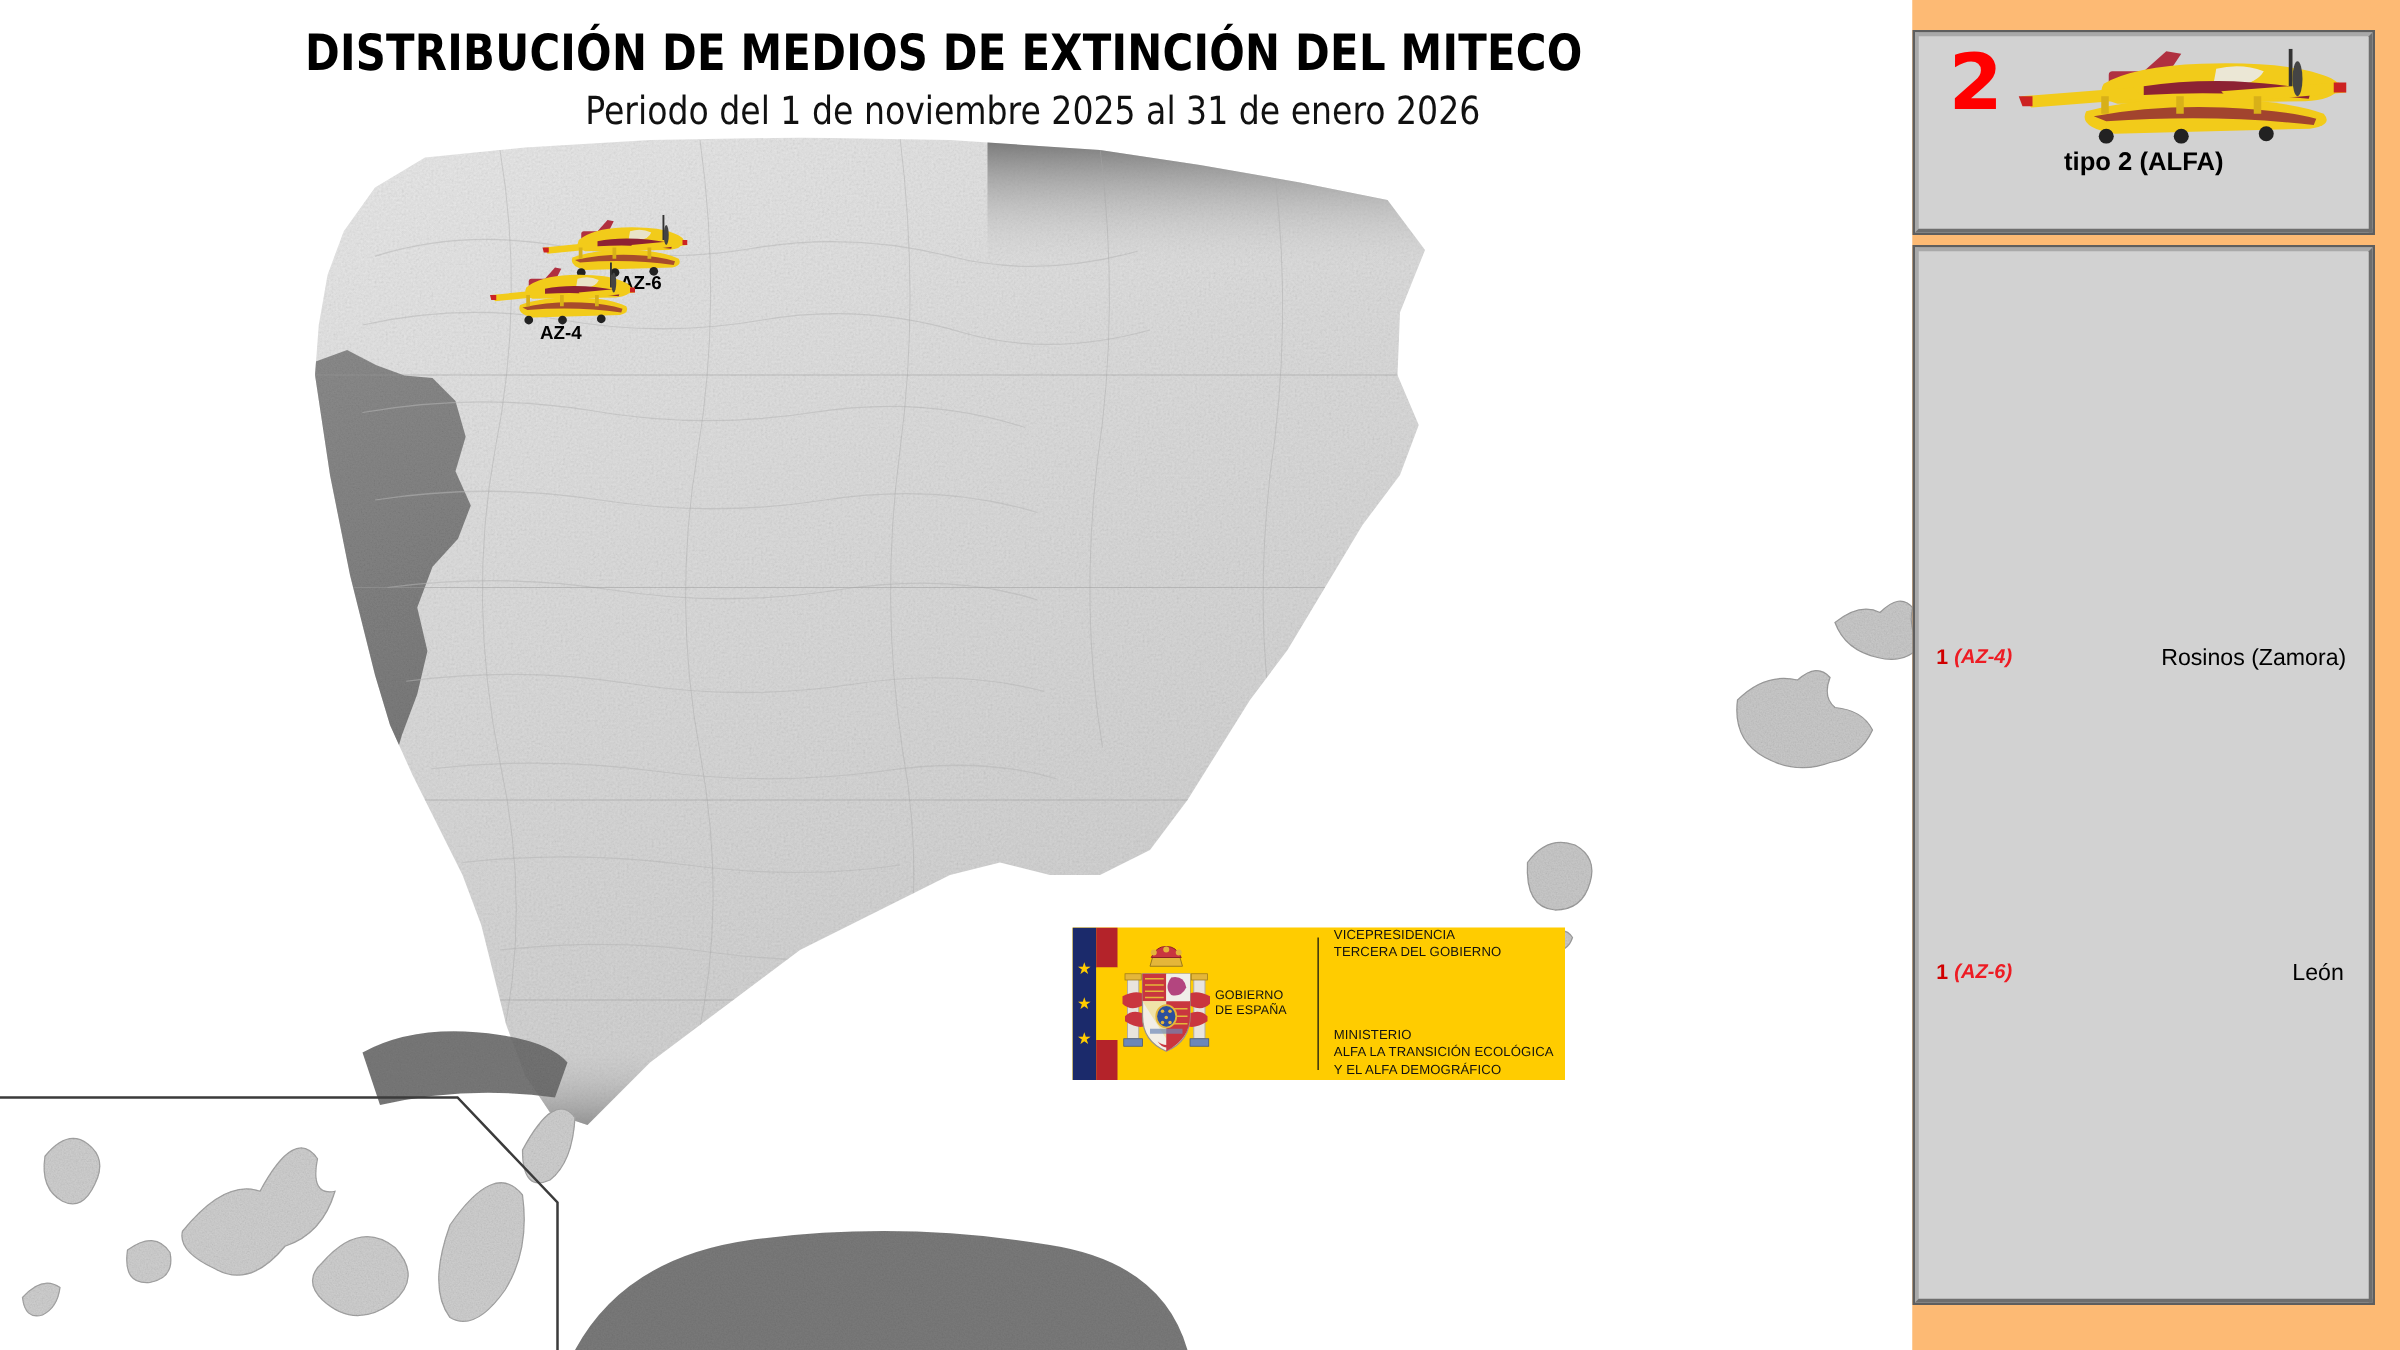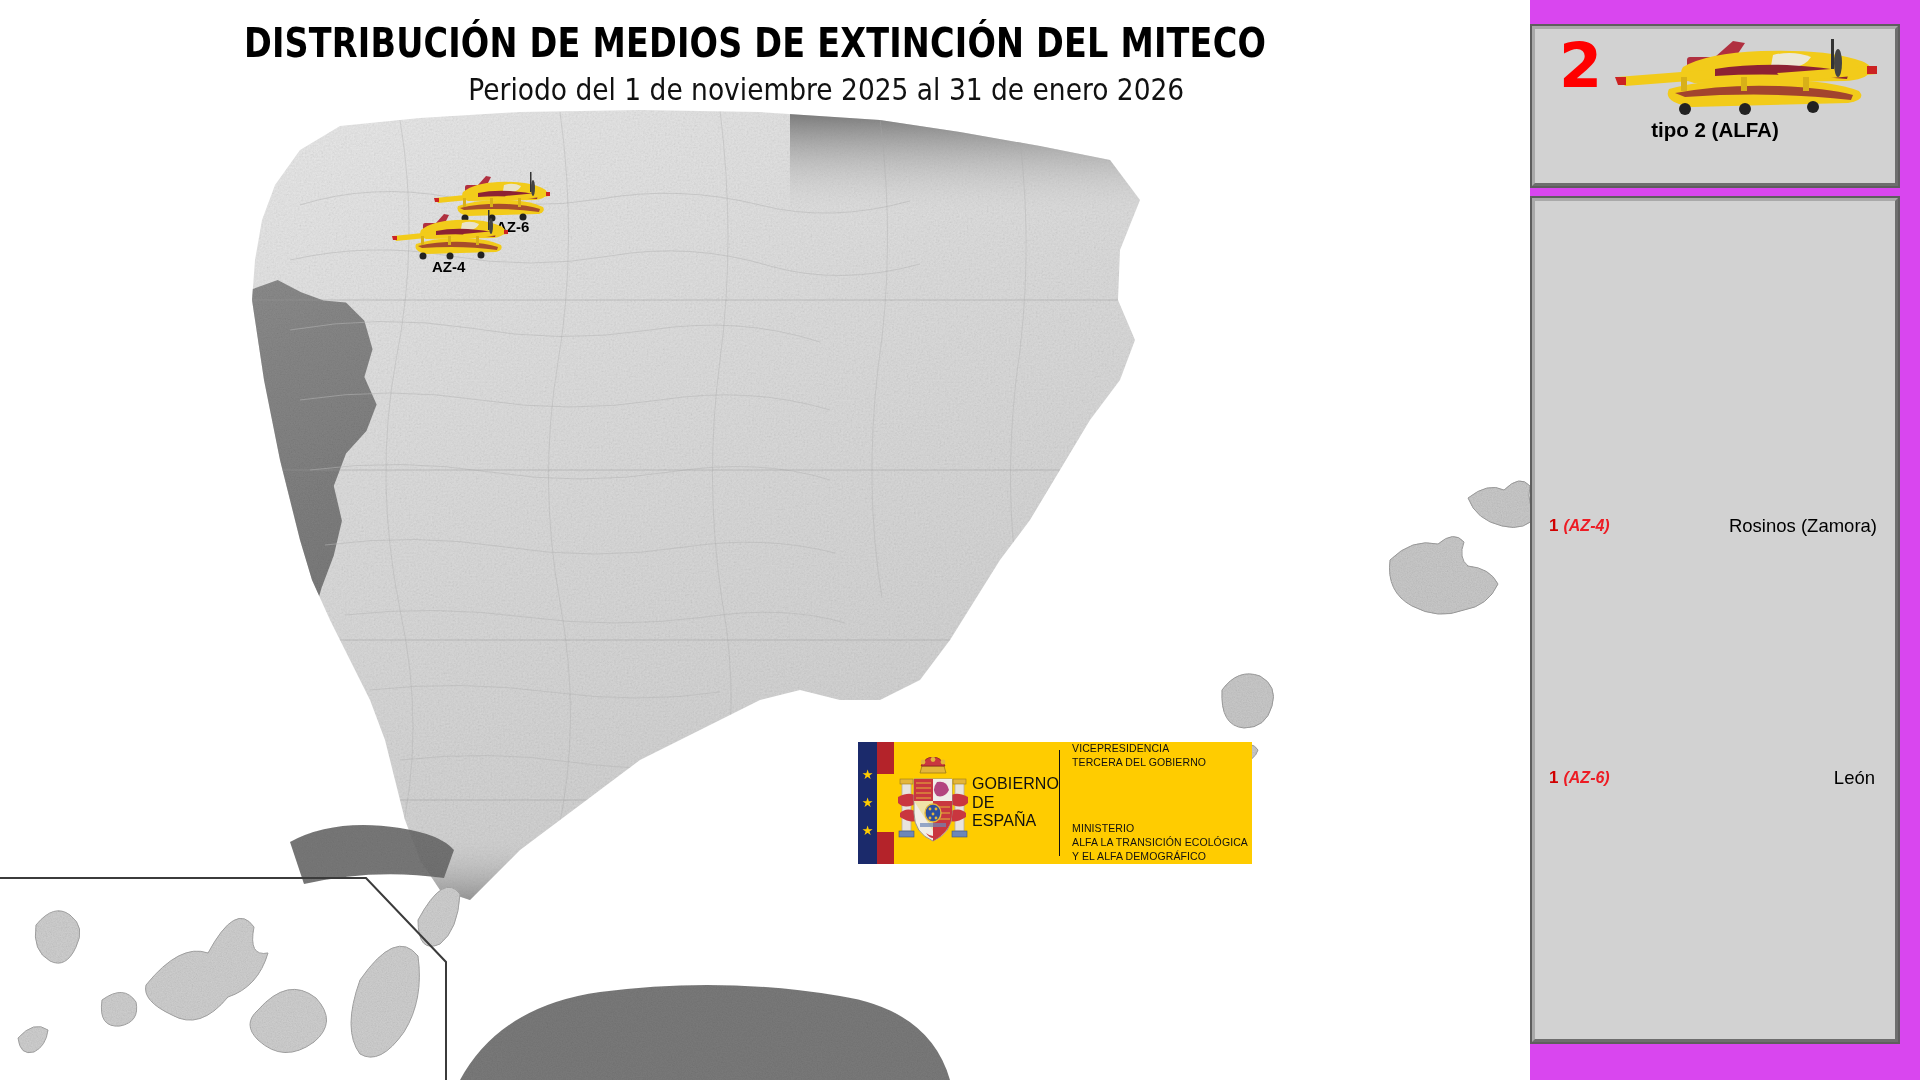--- a/index.html
+++ b/index.html
@@ -3,21 +3,21 @@
 <meta charset="utf-8">
 <title>Distribución de medios de extinción del MITECO</title>
 <style>
   * { box-sizing: border-box; margin:0; padding:0; }
   html, body {
     width:1920px; height:1080px;
     background:#ffffff;
     font-family:"Liberation Sans", sans-serif;
     overflow:hidden;
   }
-  #root { position:relative; width:1920px; height:1080px; background:#d946ef; }
+  #root { position:relative; width:1920px; height:1080px; background:#fdba74; }
 
   
   #map-area { position:absolute; left:0; top:0; width:1530px; height:1080px; overflow:hidden; }
 
   .map-svg { position:absolute; left:0; top:0; width:1530px; height:1080px; }
 
   
   #title-block { position:absolute; left:0; top:22px; width:1510px; text-align:center; }
   #map-title {
     font-family:"DejaVu Sans Condensed","Liberation Sans", sans-serif;
@@ -51,21 +51,21 @@
   #logo-flag { width:36px; position:relative; flex:0 0 36px; }
   #logo-flag .band-blue { position:absolute; left:0; top:0; width:19px; height:100%; background:#1b2a6b; }
   #logo-flag .band-red-t { position:absolute; left:19px; top:0; width:17px; height:26%; background:#b4232a; }
   #logo-flag .band-yellow { position:absolute; left:19px; top:26%; width:17px; height:48%; background:#FFCC00; }
   #logo-flag .band-red-b { position:absolute; left:19px; top:74%; width:17px; height:26%; background:#b4232a; }
   #logo-flag .eu-star { position:absolute; left:3px; width:13px; height:13px; color:#FFCC00; font-size:13px; line-height:13px; text-align:center; }
 
   #logo-crest { flex:0 0 78px; display:flex; align-items:center; justify-content:center; }
   #logo-gob {
     flex:0 0 82px; display:flex; flex-direction:column; justify-content:center;
-    font-size:16px; font-weight:400; color:#111; line-height:1.18; letter-spacing:.1px;
+    font-size:10px; font-weight:400; color:#111; line-height:1.18; letter-spacing:.1px;
   }
   #logo-divider { flex:0 0 1px; background:#111; margin:8px 0; }
   #logo-ministry {
     flex:1 1 auto; display:flex; flex-direction:column; justify-content:space-between;
     padding-left:12px; font-size:10.5px; color:#111; line-height:1.32; letter-spacing:.1px;
   }
   #logo-ministry .grp { margin-bottom:9px; }
   #logo-ministry .grp:last-child { margin-bottom:0; }
 
   

